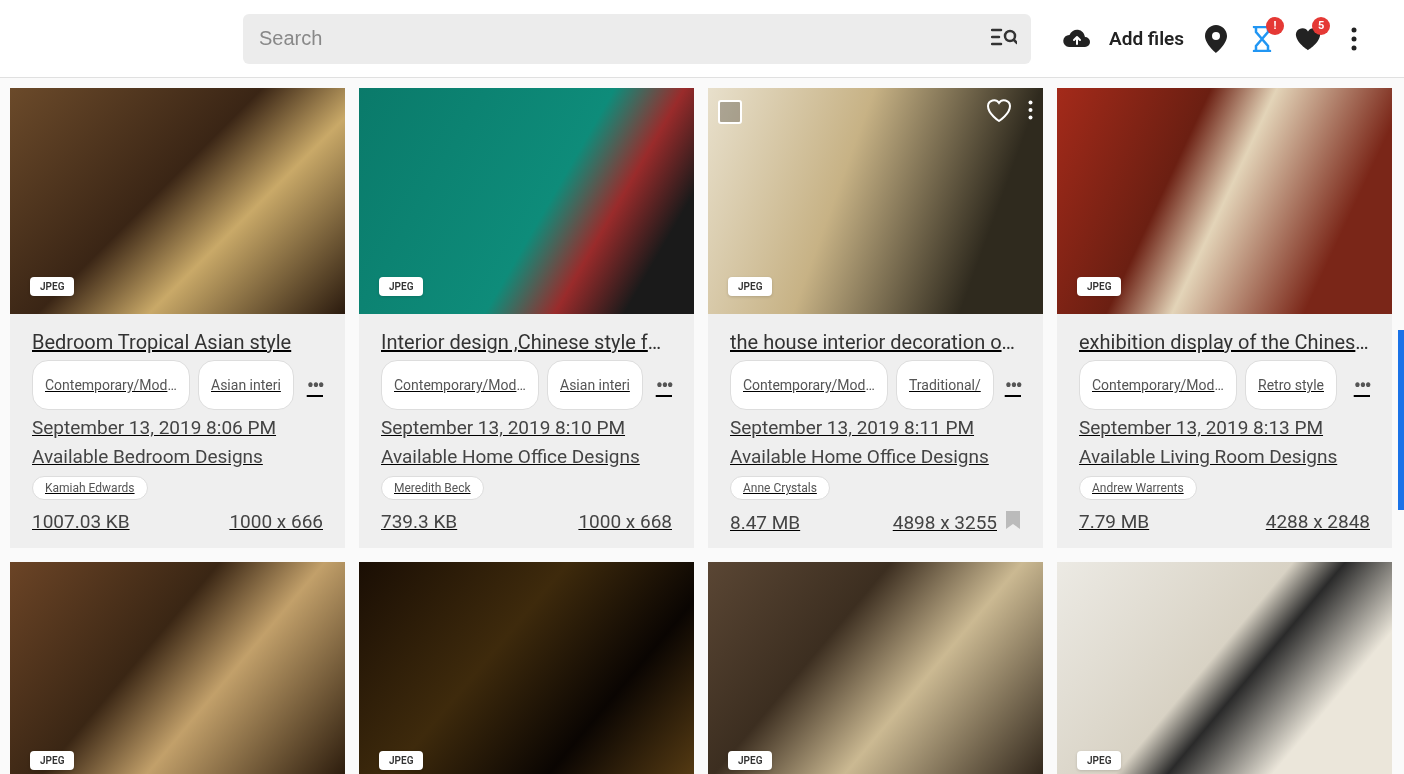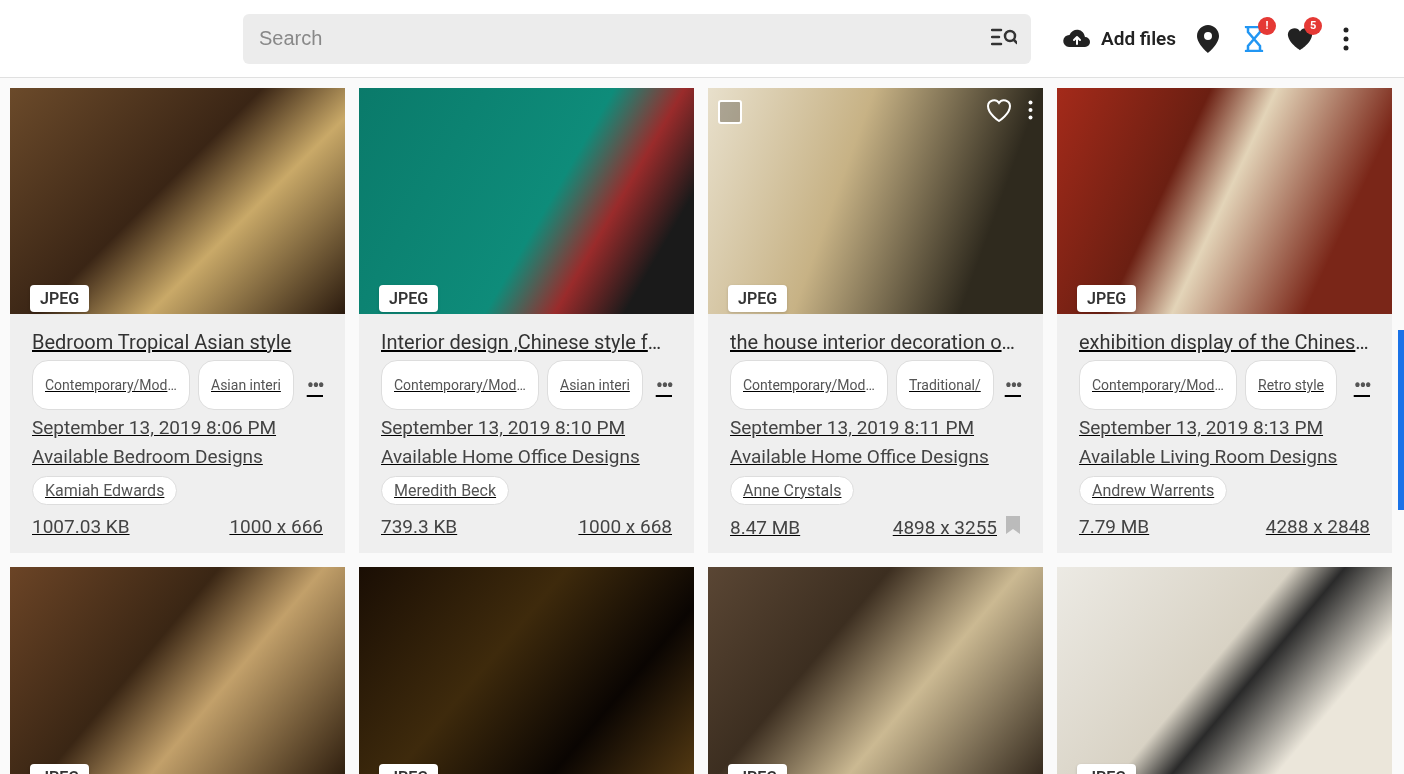--- a/index.html
+++ b/index.html
@@ -40,21 +40,21 @@
 }
 .search-box input::placeholder { color: #888; }
 .search-filter-icon {
   width: 24px;
   height: 24px;
   color: #333;
 }
 .upload-wrap {
   display: flex;
   align-items: center;
-  gap: 10px;
+  gap: 18px;
   margin-left: 14px;
 }
 .upload-wrap span {
   font-size: 19px;
   font-weight: 600;
   color: #222;
 }
 .icon-btn {
   width: 28px;
   height: 28px;
@@ -93,26 +93,26 @@
   flex-direction: column;
 }
 .thumb {
   height: 226px;
   position: relative;
   background-size: cover;
   background-position: center;
 }
 .format-badge {
   position: absolute;
-  bottom: 2px;
+  bottom: 18px;
   left: 20px;
   background: #fff;
   border-radius: 4px;
   padding: 4px 10px;
-  font-size: 16px;
+  font-size: 10px;
   font-weight: 600;
   color: #333;
   box-shadow: 0 1px 3px rgba(0,0,0,0.15);
 }
 .thumb-overlay {
   position: absolute;
   top: 10px;
   left: 10px;
   right: 10px;
   display: flex;
@@ -170,21 +170,21 @@
 }
 .date, .category {
   font-size: 19px;
   color: #444;
 }
 .author-chip {
   background: #fff;
   border: 1px solid #ddd;
   border-radius: 16px;
   padding: 4px 12px;
-  font-size: 16px;
+  font-size: 12px;
   color: #555;
   align-self: flex-start;
   margin-top: 2px;
 }
 .stats {
   display: flex;
   justify-content: space-between;
   align-items: center;
   margin-top: 4px;
 }

